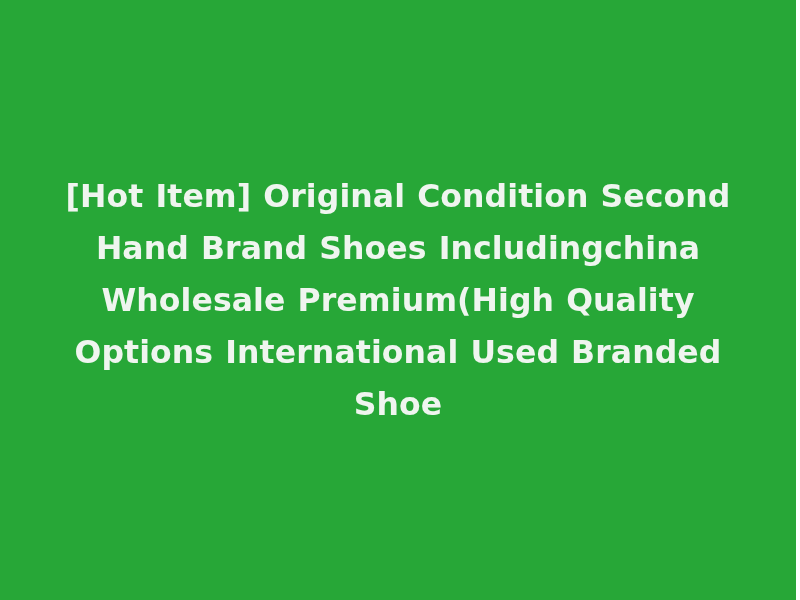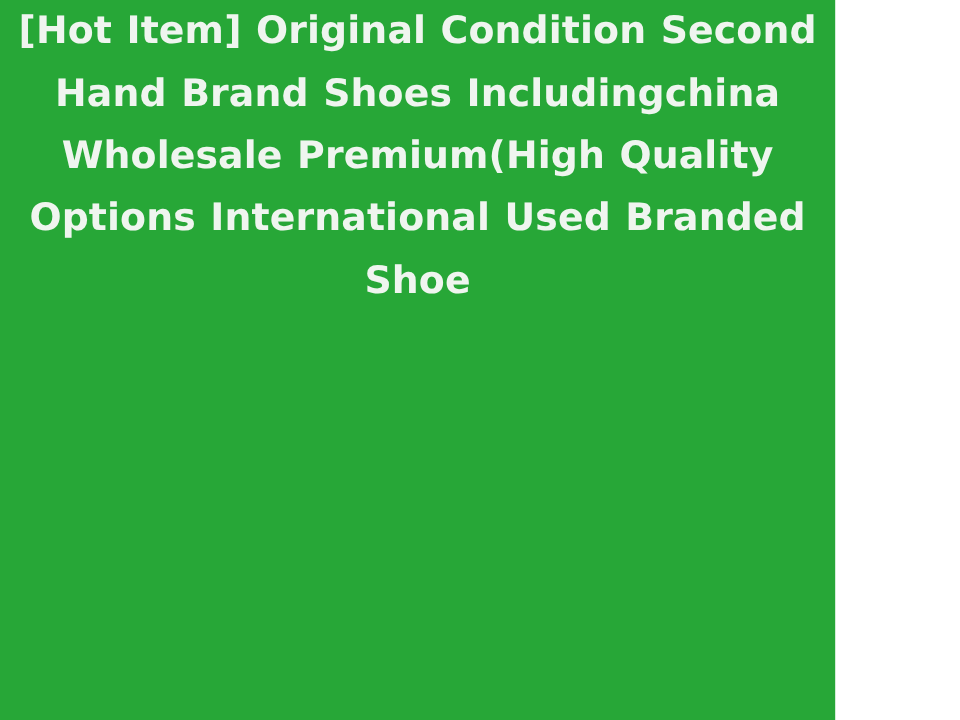--- a/index.html
+++ b/index.html
@@ -11,25 +11,25 @@
   body {
     width: 800px;
     height: 600px;
     overflow: hidden;
     font-family: "DejaVu Sans", "Liberation Sans", sans-serif;
   }
 
   .placeholder-card {
     position: relative;
     box-sizing: border-box;
-    width: 696px;
+    width: 796px;
     height: 600px;
     background-color: #27a737;
     display: flex;
-    align-items: flex-start;
+    align-items: center;
     justify-content: center;
   }
 
   .title-block {
     box-sizing: border-box;
     width: 700px;
     padding: 0 10px;
     text-align: center;
   }
 

